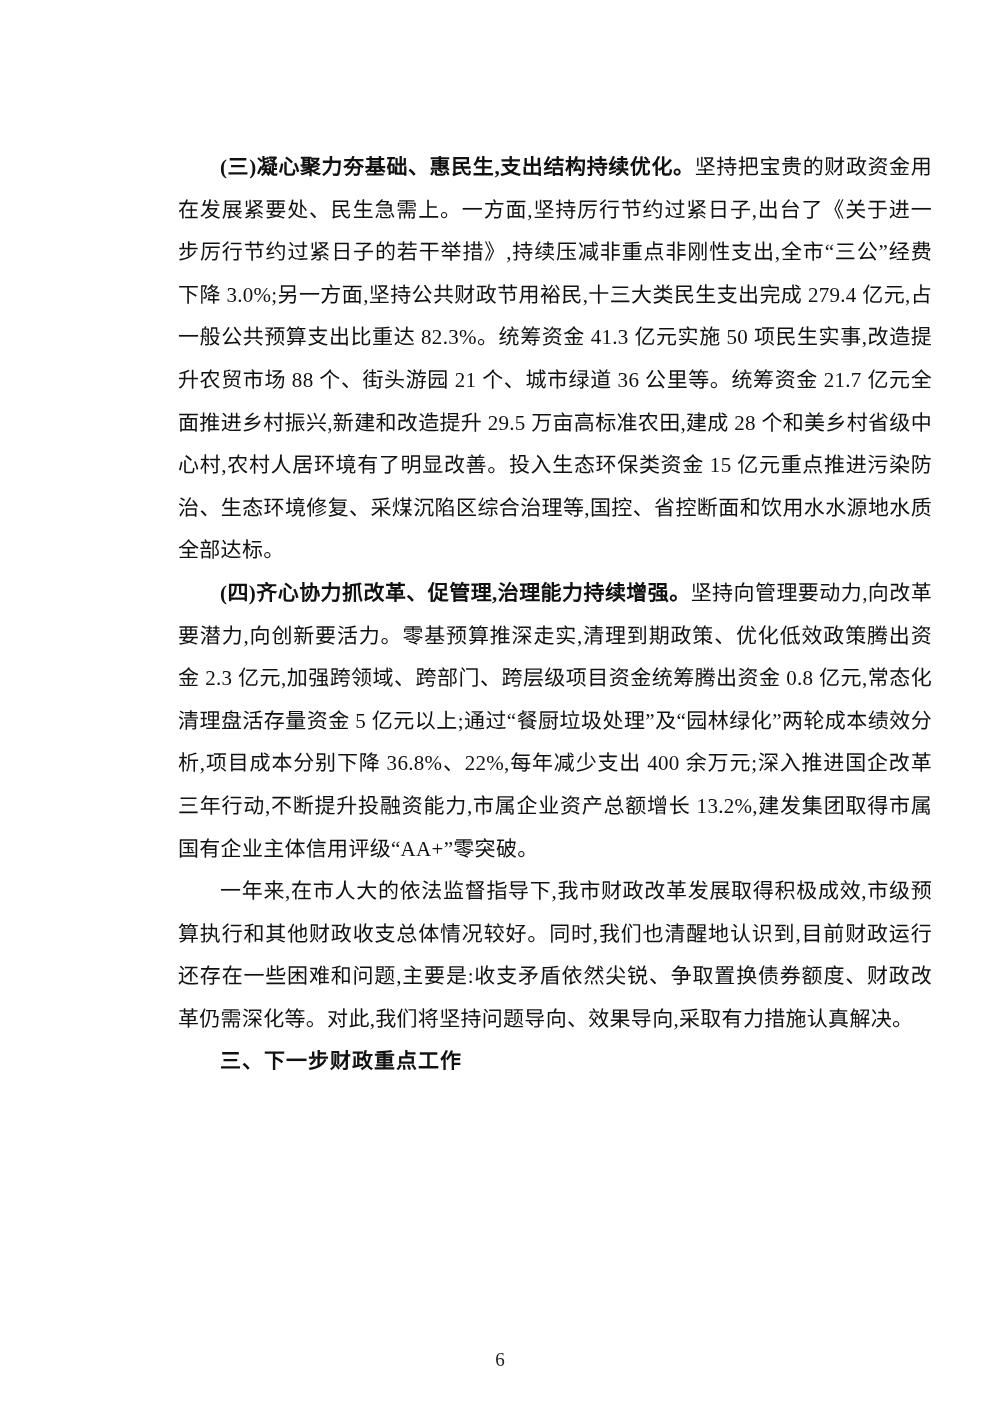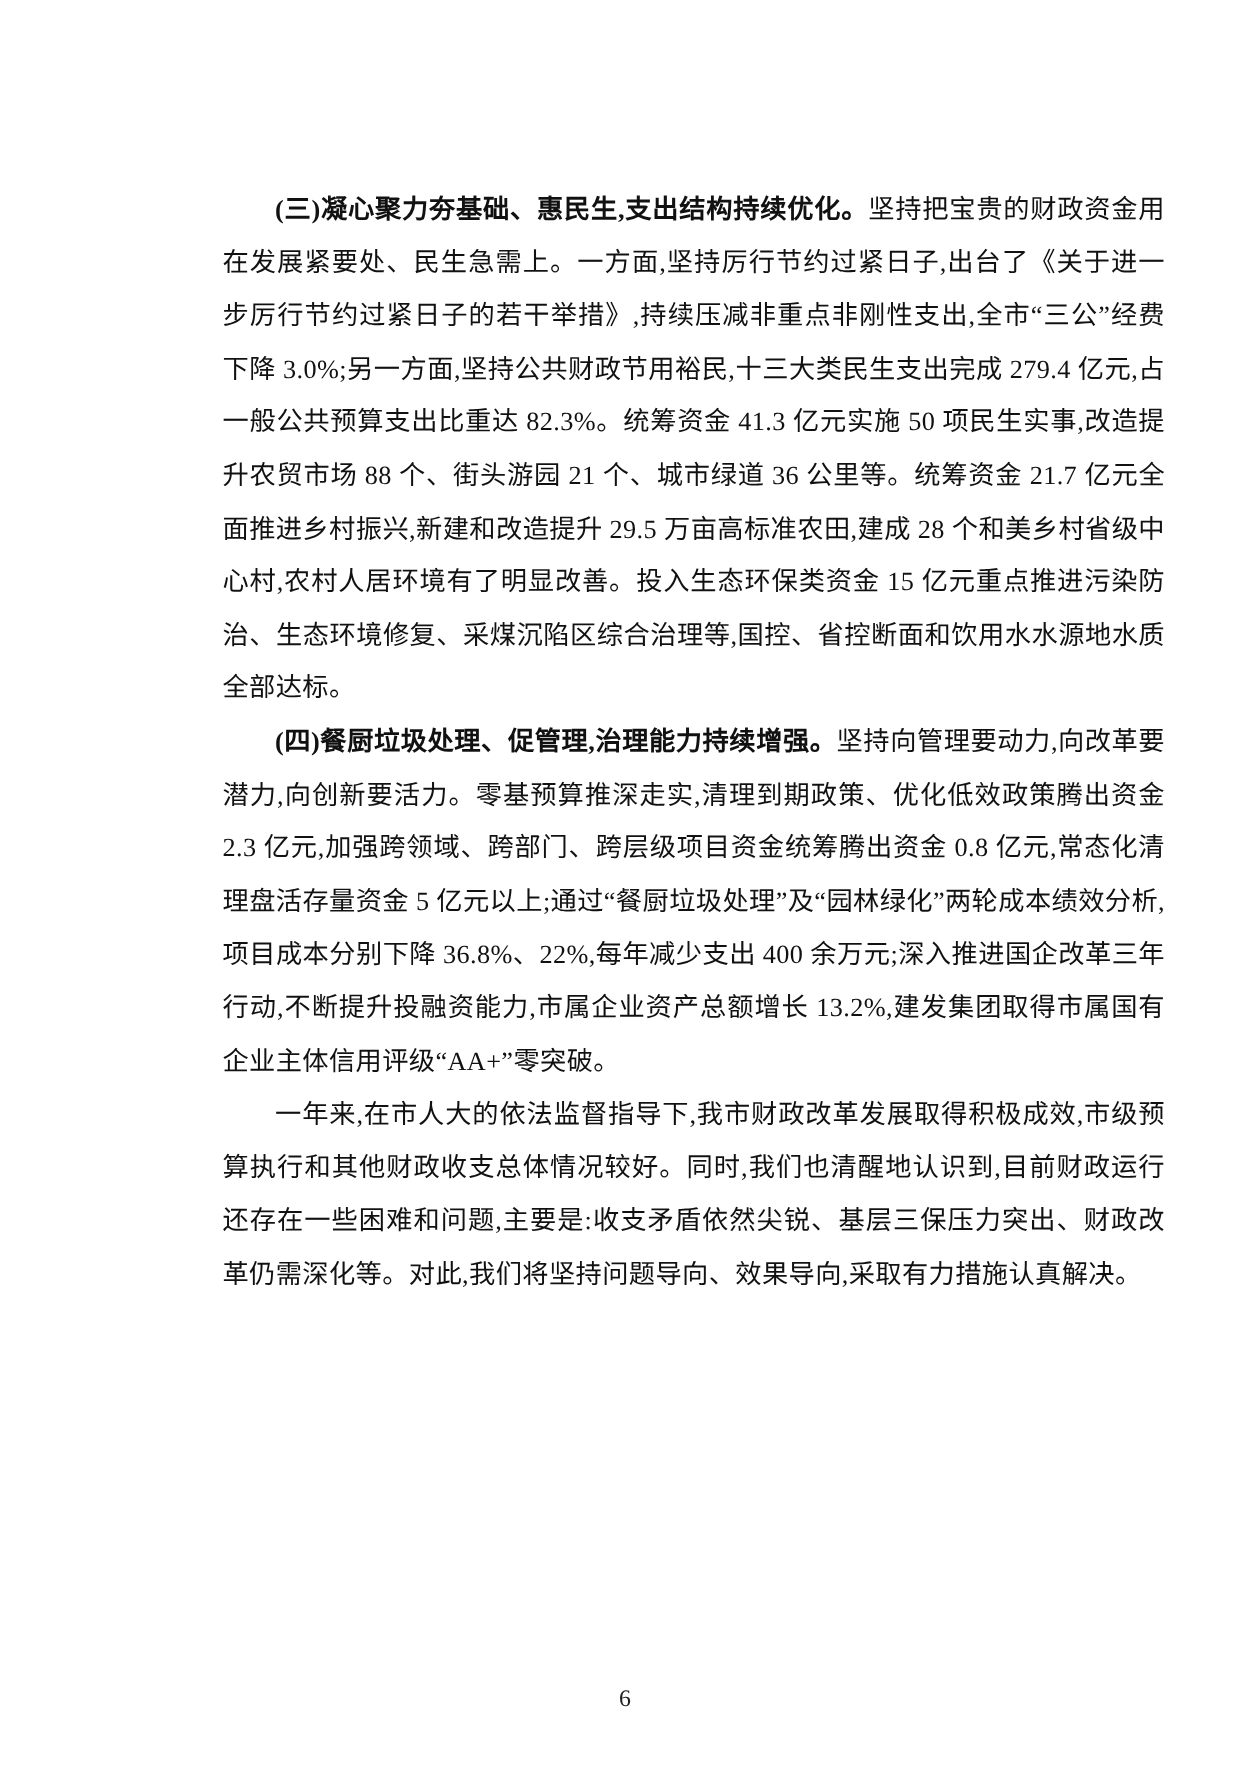--- a/index.html
+++ b/index.html
@@ -51,17 +51,18 @@
     color: #222222;
     font-family: "Liberation Serif", "DejaVu Serif", serif;
   }
 </style>
 </head>
 <body>
 
 <div class="page">
   <div class="doc-body">
       <p class="para"><b class="lead">(三)凝心聚力夯基础、惠民生,支出结构持续优化。</b><span>坚持把宝贵的财政资金用在发展紧要处、民生急需上。一方面,坚持厉行节约过紧日子,出台了《关于进一步厉行节约过紧日子的若干举措》,持续压减非重点非刚性支出,全市“三公”经费下降 3.0%;另一方面,坚持公共财政节用裕民,十三大类民生支出完成 279.4 亿元,占一般公共预算支出比重达 82.3%。统筹资金 41.3 亿元实施 50 项民生实事,改造提升农贸市场 88 个、街头游园 21 个、城市绿道 36 公里等。统筹资金 21.7 亿元全面推进乡村振兴,新建和改造提升 29.5 万亩高标准农田,建成 28 个和美乡村省级中心村,农村人居环境有了明显改善。投入生态环保类资金 15 亿元重点推进污染防治、生态环境修复、采煤沉陷区综合治理等,国控、省控断面和饮用水水源地水质全部达标。</span></p>
-      <p class="para"><b class="lead">(四)餐厨垃圾处理、促管理,治理能力持续增强。</b><span>坚持向管理要动力,向改革要潜力,向创新要活力。零基预算推深走实,清理到期政策、优化低效政策腾出资金 2.3 亿元,加强跨领域、跨部门、跨层级项目资金统筹腾出资金 0.8 亿元,常态化清理盘活存量资金 5 亿元以上;通过“餐厨垃圾处理”及“园林绿化”两轮成本绩效分析,项目成本分别下降 36.8%、22%,每年减少支出 400 余万元;深入推进国企改革三年行动,不断提升投融资能力,市属企业资产总额增长 13.2%,建发集团取得市属国有企业主体信用评级“AA+”零突破。</span></p>
-      <p class="para"><span>一年来,在市人大的依法监督指导下,我市财政改革发展取得积极成效,市级预算执行和其他财政收支总体情况较好。同时,我们也清醒地认识到,目前财政运行还存在一些困难和问题,主要是:收支矛盾依然尖锐、基层三保压力突出、财政改革仍需深化等。对此,我们将坚持问题导向、效果导向,采取有力措施认真解决。</span></p>
+      <p class="para"><b class="lead">(四)齐心协力抓改革、促管理,治理能力持续增强。</b><span>坚持向管理要动力,向改革要潜力,向创新要活力。零基预算推深走实,清理到期政策、优化低效政策腾出资金 2.3 亿元,加强跨领域、跨部门、跨层级项目资金统筹腾出资金 0.8 亿元,常态化清理盘活存量资金 5 亿元以上;通过“餐厨垃圾处理”及“园林绿化”两轮成本绩效分析,项目成本分别下降 36.8%、22%,每年减少支出 400 余万元;深入推进国企改革三年行动,不断提升投融资能力,市属企业资产总额增长 13.2%,建发集团取得市属国有企业主体信用评级“AA+”零突破。</span></p>
+      <p class="para"><span>一年来,在市人大的依法监督指导下,我市财政改革发展取得积极成效,市级预算执行和其他财政收支总体情况较好。同时,我们也清醒地认识到,目前财政运行还存在一些困难和问题,主要是:收支矛盾依然尖锐、争取置换债券额度、财政改革仍需深化等。对此,我们将坚持问题导向、效果导向,采取有力措施认真解决。</span></p>
+      <p class="heading"><span>三、下一步财政重点工作</span></p>
     </div>
   <div class="page-number">6</div>
 </div>
 
 </body></html>

